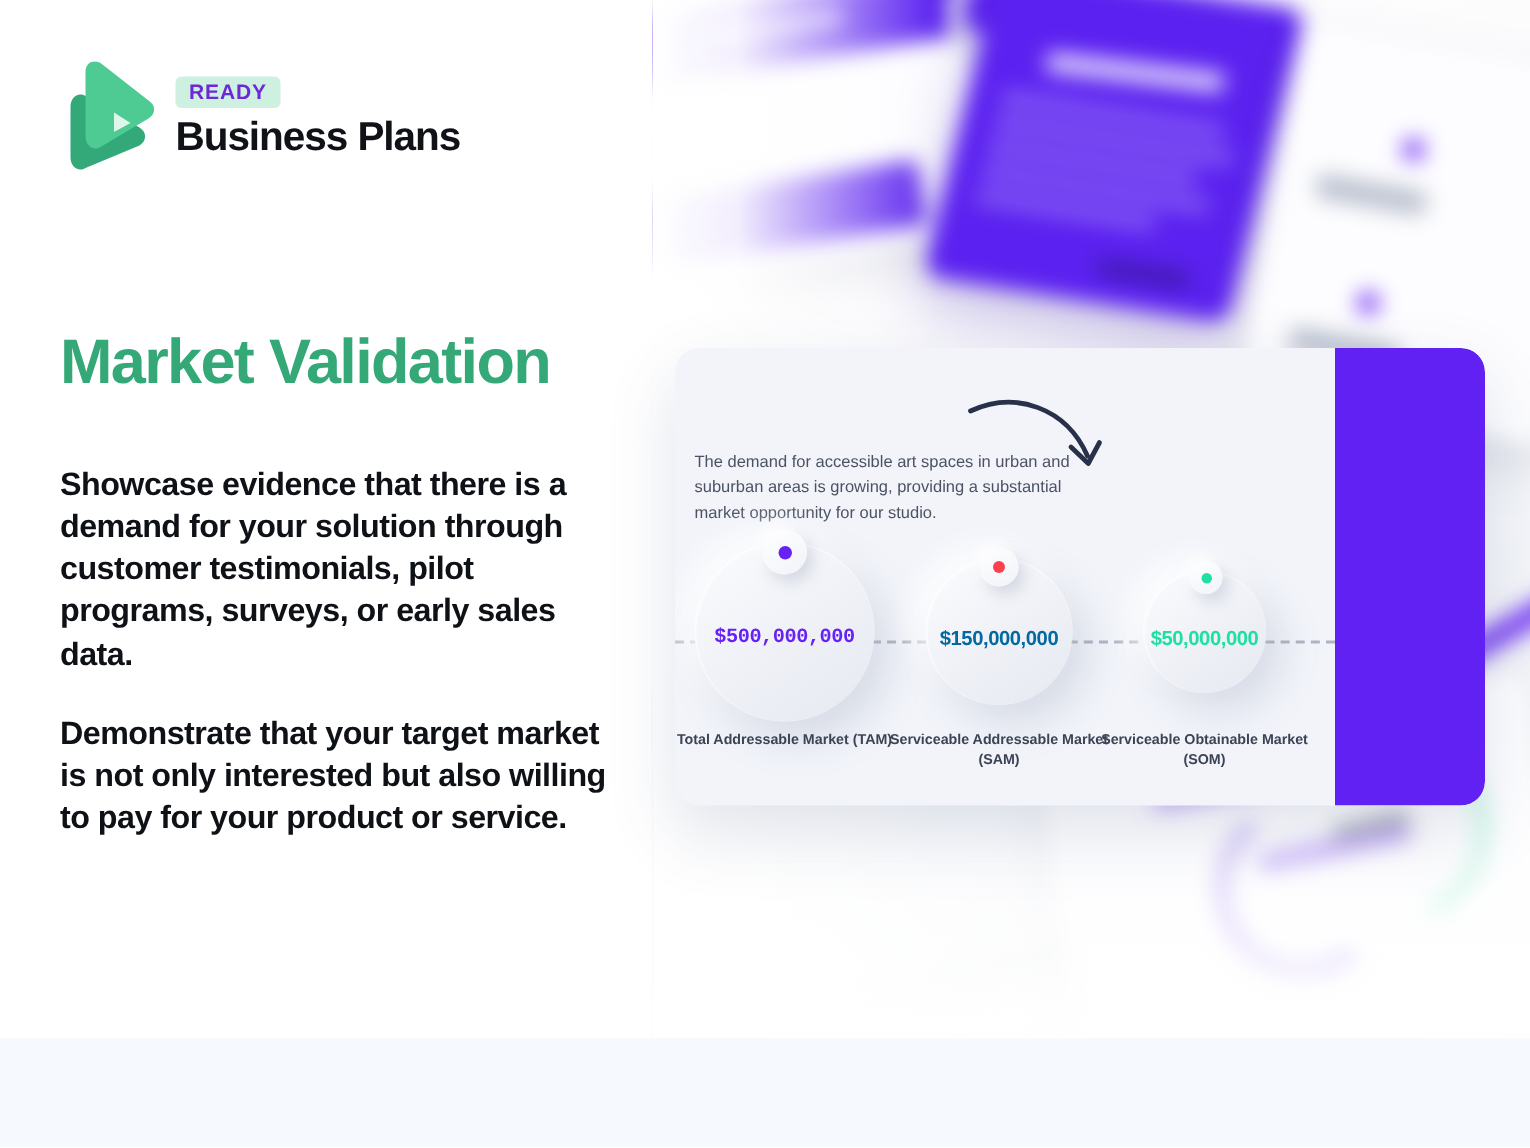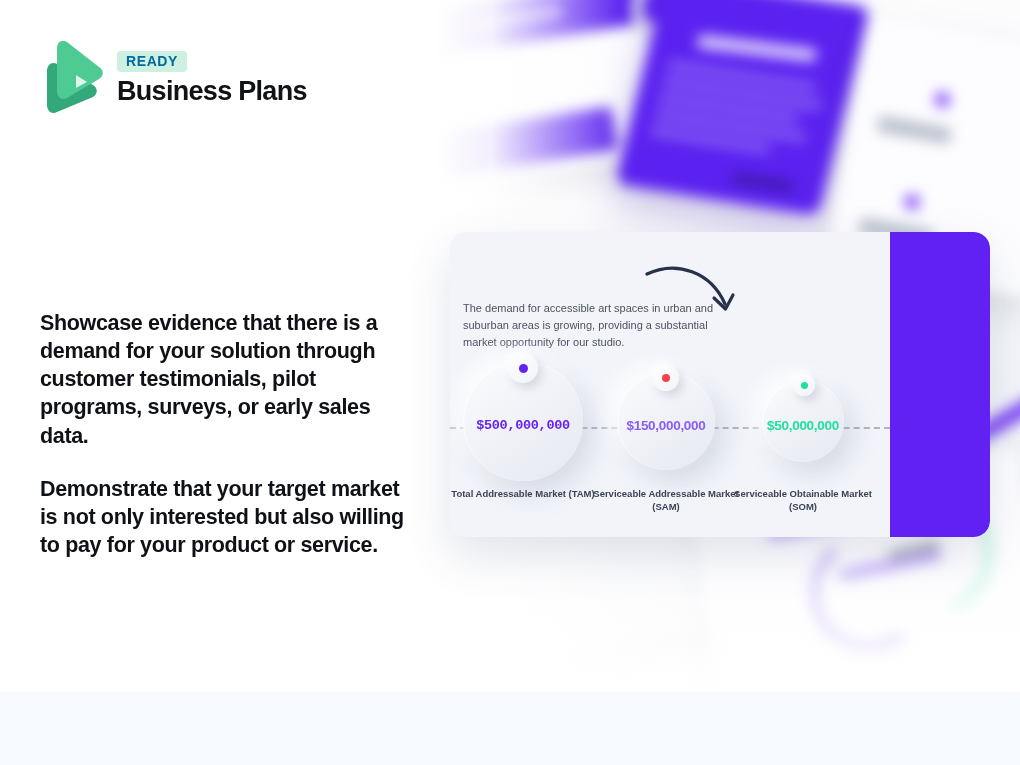--- a/index.html
+++ b/index.html
@@ -111,21 +111,21 @@
 
   
   .left-col{ position:absolute; left:0; top:0; width:440px; height:692px; }
 
   
   .logo-row{ position:absolute; left:41px; top:41px; display:flex; align-items:center; }
   .logo-mark{ position:relative; width:62px; height:74px; margin-right:14px; }
   .logo-mark svg{ display:block; }
   .logo-text{ display:flex; flex-direction:column; align-items:flex-start; }
   .ready-badge{
-    background:#cdf0e0; color:#0369a1; font-size:14px; font-weight:700;
+    background:#cdf0e0; color:#6d28d9; font-size:14px; font-weight:700;
     letter-spacing:.6px; padding:3px 9px 4px; border-radius:4px; line-height:1;
     margin-bottom:6px;
   }
   .brand-name{ font-size:27px; font-weight:700; color:#101217; letter-spacing:-.7px; line-height:1; }
 
   
   .headline{
     position:absolute; left:40px; top:218px; width:400px;
     font-size:42px; font-weight:700; color:#35a878; letter-spacing:-1.1px; line-height:1.08;
   }
@@ -276,20 +276,21 @@
           <path d="M16 7 C16 1 21 -2 26 1 L58 26 C63 29 63 35 58 38 L26 57 C21 60 16 56 16 50 Z" fill="#4dcb92"></path>
           <path d="M35 34 L46 41 L35 47 Z" fill="#ffffff" opacity="0.82"></path>
         </svg>
       </div>
       <div class="logo-text">
         <span class="ready-badge">READY</span>
         <span class="brand-name">Business Plans</span>
       </div>
     </div>
 
+    <h1 class="headline">Market Validation</h1>
 
     <p class="para para2">Demonstrate that your target market is not only interested but also willing to pay for your product or service.</p>
     <p class="para para1">Showcase evidence that there is a demand for your solution through customer testimonials, pilot programs, surveys, or early sales data.</p>
   </div>
 
   <div class="market-card">
     <div class="purple-bar"></div>
 
     <div class="card-desc">The demand for accessible art spaces in urban and suburban areas is growing, providing a substantial market opportunity for our studio.</div>
 
@@ -311,21 +312,21 @@
         </div>
         <div class="val" style="color:#6622f4">$500,000,000</div>
         <div class="cap">Total Addressable Market (TAM)</div>
       </div>
 
       <div class="bubble b2">
         <div class="circ"></div>
         <div class="knob">
           <span class="dot" style="background:#f8414a"></span>
         </div>
-        <div class="val" style="color:#8b5cf6">$150,000,000</div>
+        <div class="val" style="color:#0369a1">$150,000,000</div>
         <div class="cap">Serviceable Addressable Market (SAM)</div>
       </div>
 
       <div class="bubble b3">
         <div class="circ"></div>
         <div class="knob">
           <span class="dot" style="background:#1fe0a0"></span>
         </div>
         <div class="val" style="color:#1fe0a0">$50,000,000</div>
         <div class="cap">Serviceable Obtainable Market (SOM)</div>

